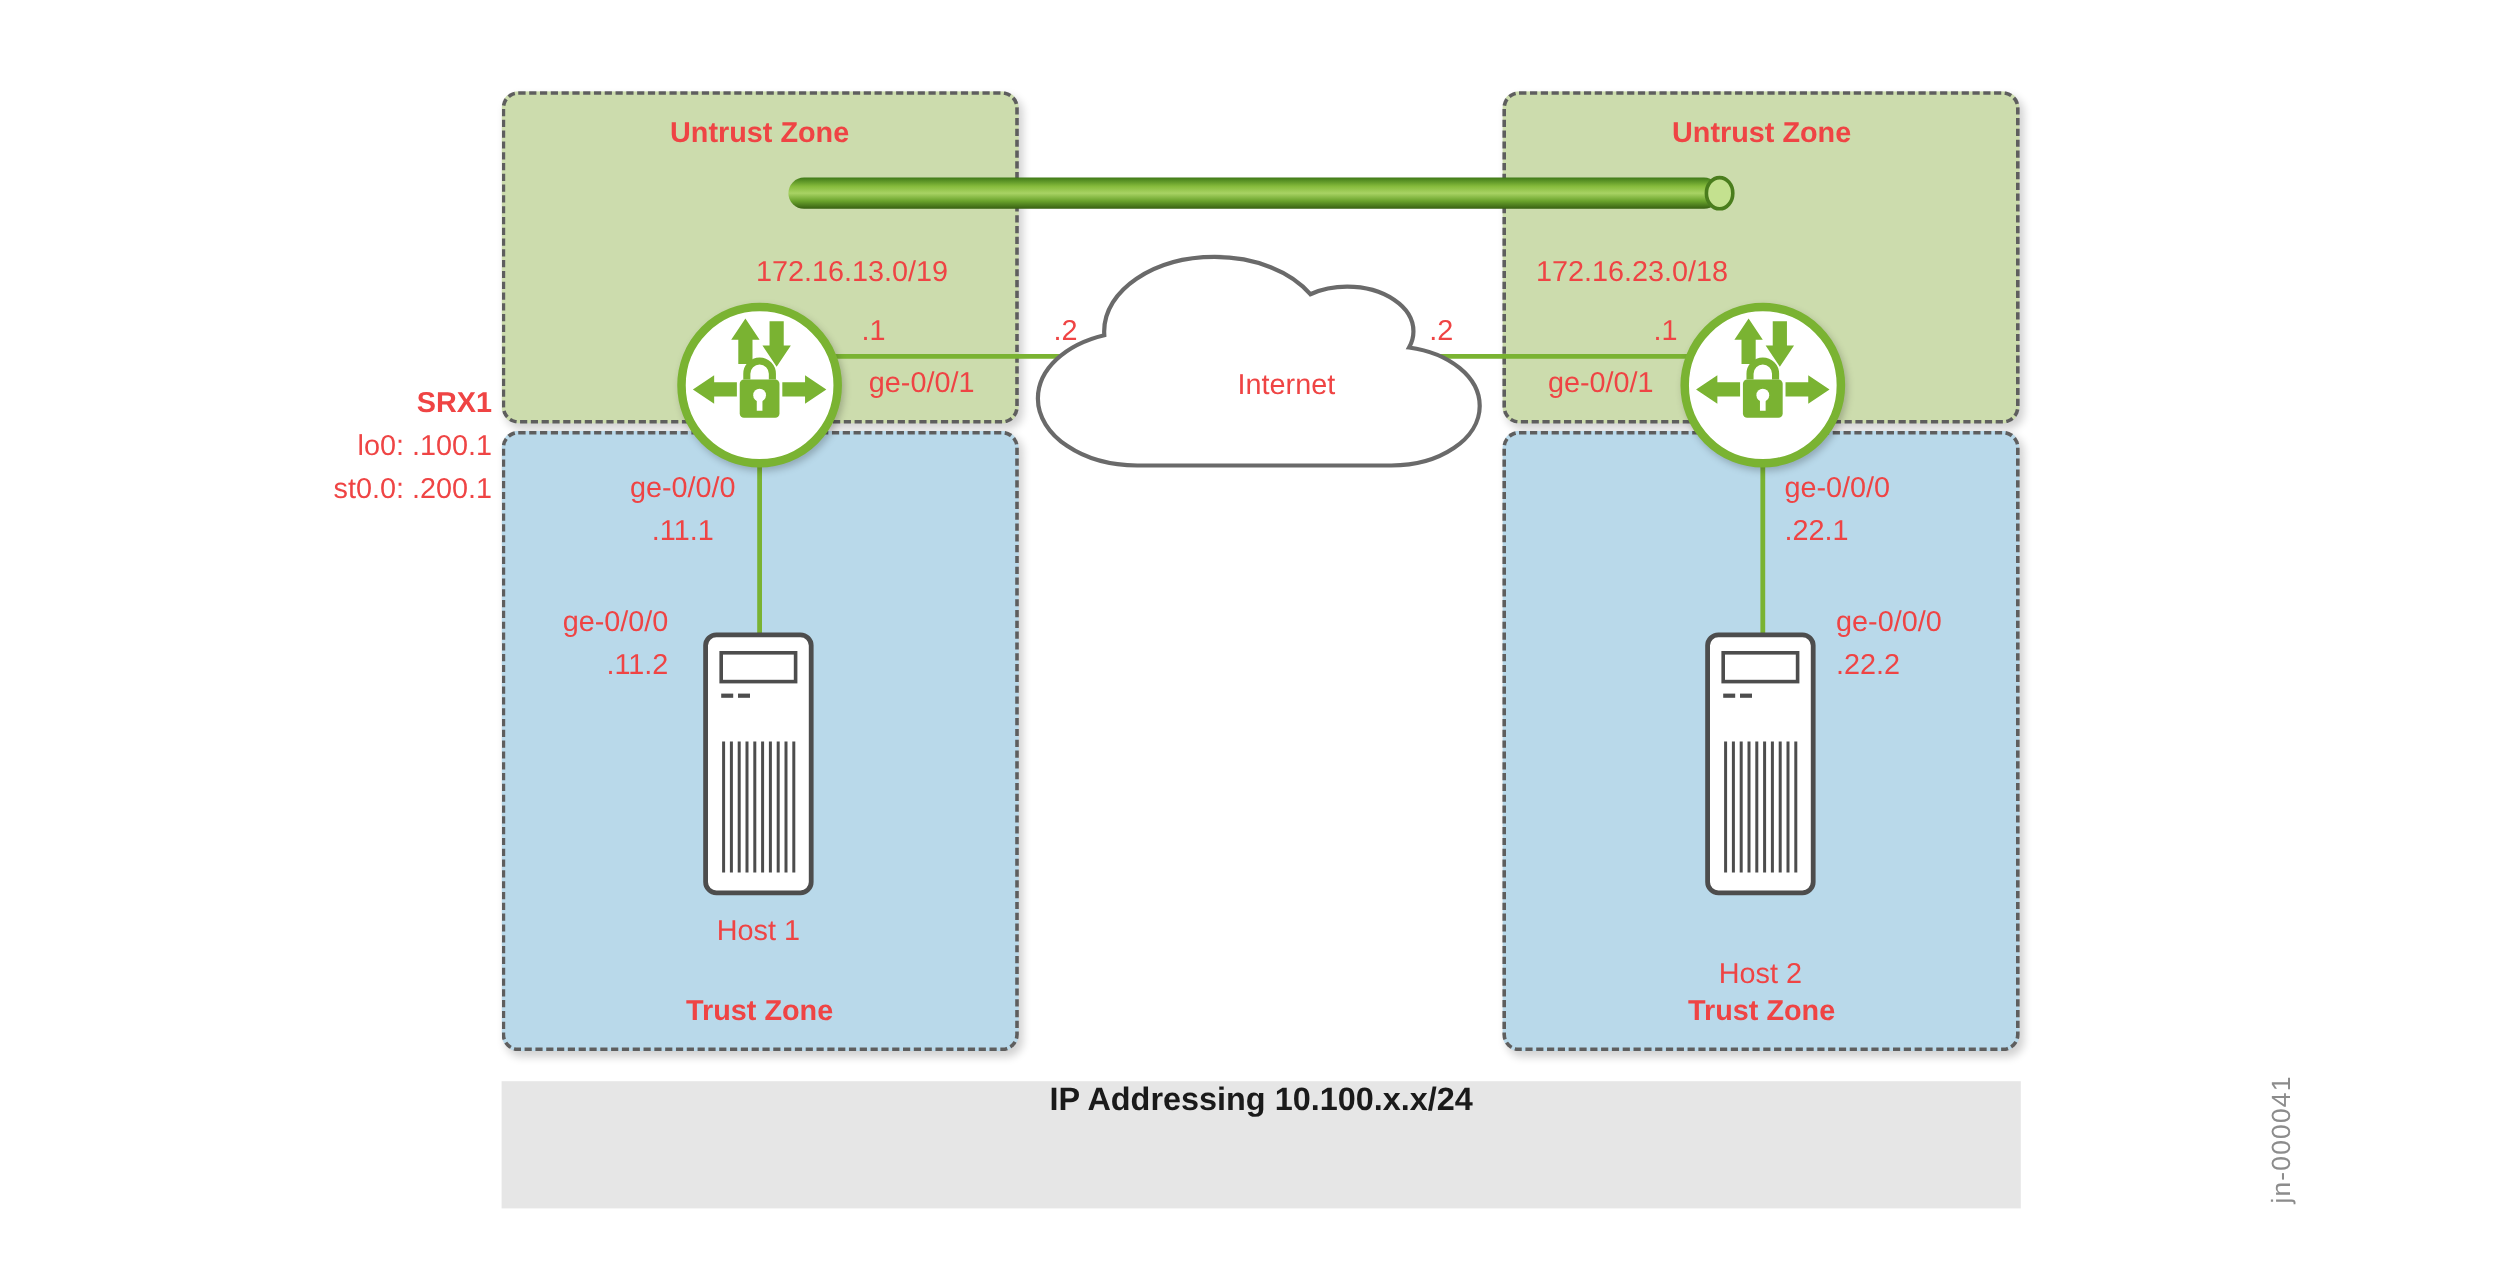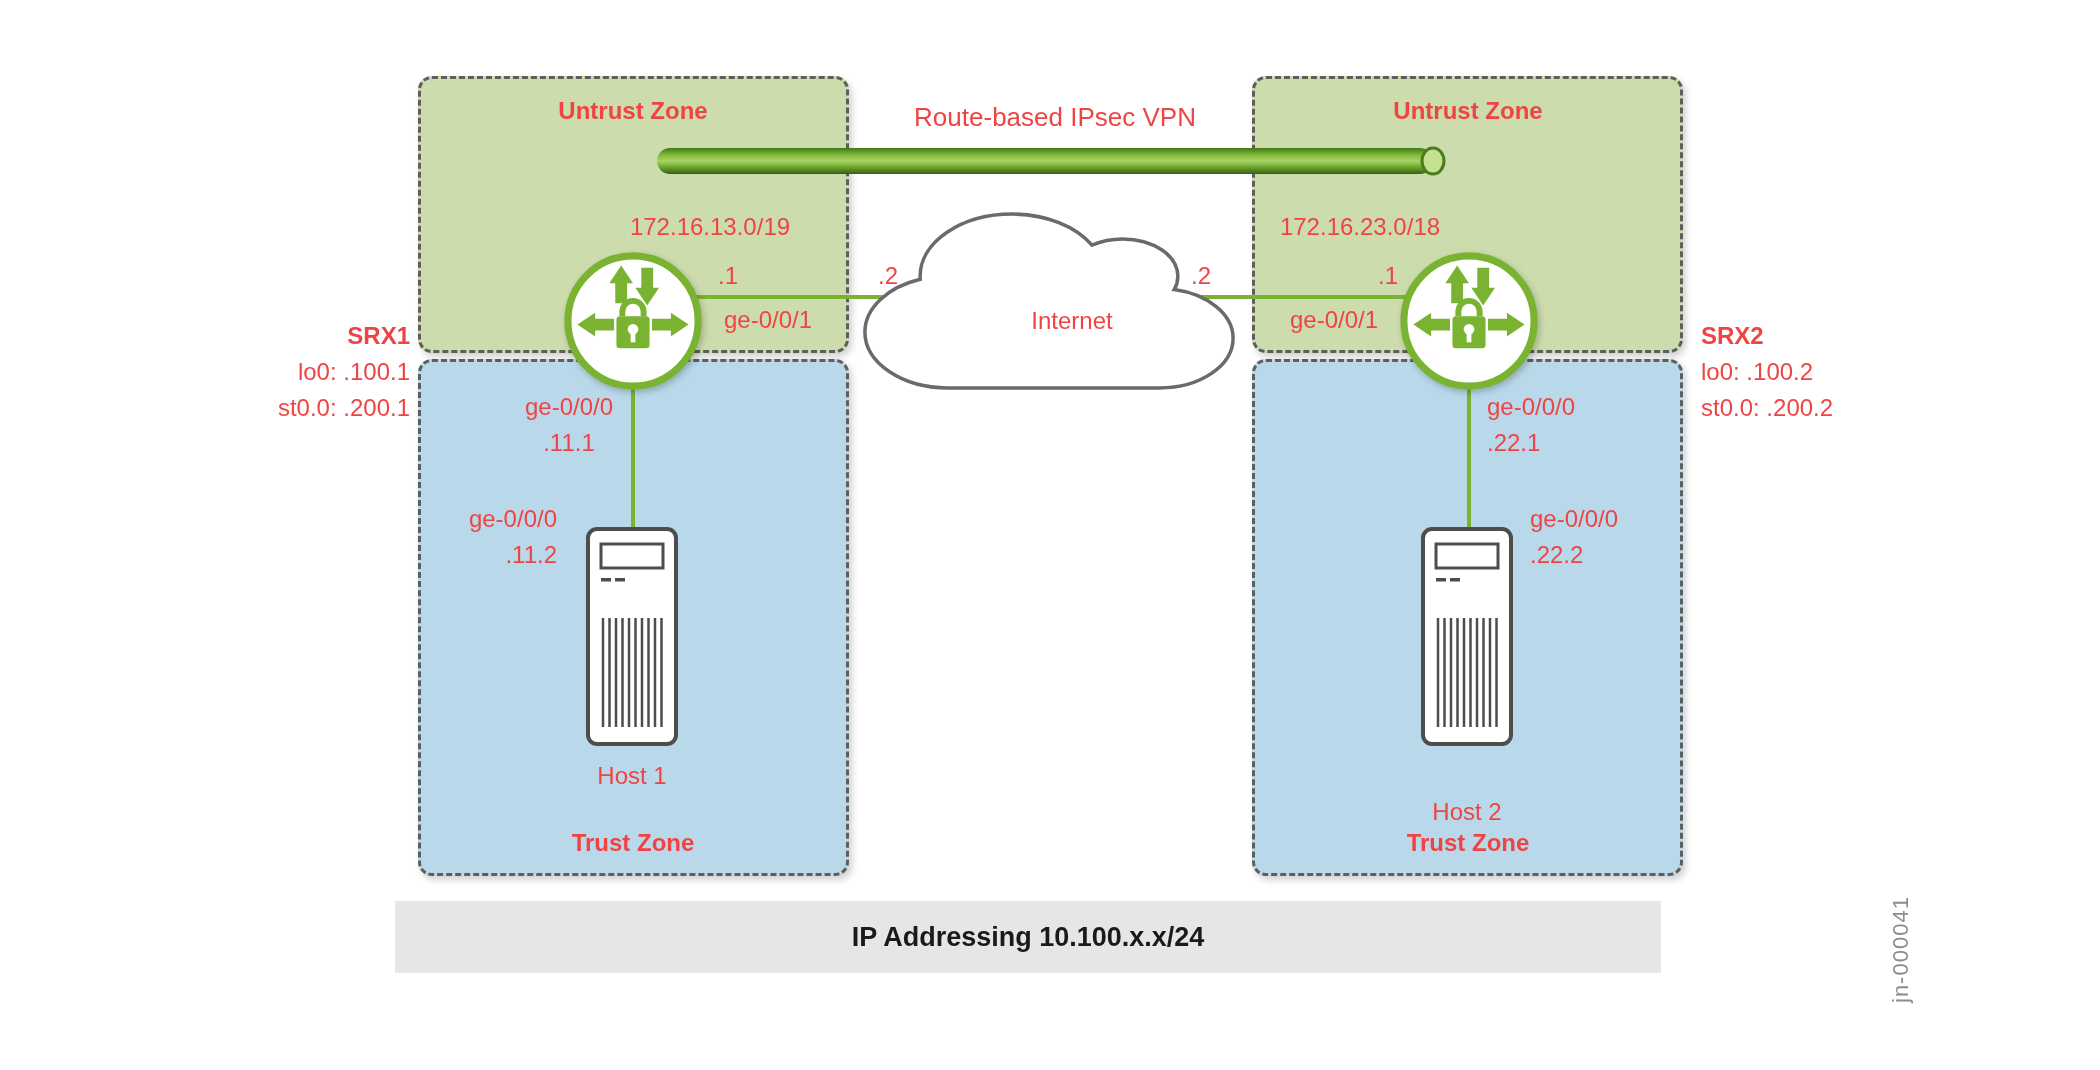--- a/index.html
+++ b/index.html
@@ -19,22 +19,22 @@
   .lbl { position:absolute; font-size:24px; color:#ef4444; white-space:nowrap; line-height:1.3; }
   .ctr { transform:translateX(-50%); text-align:center; }
   .rt  { text-align:right; }
   .bold { font-weight:bold; }
   .block { line-height:36px; }
   .title { font-size:26px; }
 
   svg.abs { position:absolute; }
   .shadow { filter: drop-shadow(2px 3px 3px rgba(0,0,0,0.22)); }
 
-  #footer-bar { position:absolute; left:395px; top:901px; width:1266px; height:72px;
-                background:#e6e6e6; display:flex; align-items:center; justify-content:center; }
+  #footer-bar { position:absolute; left:418px; top:901px; width:1266px; height:106px;
+                background:#e6e6e6; display:flex; justify-content:center; }
   #footer-bar .txt { font-size:27px; font-weight:bold; color:#1a1a1a; }
 
   #watermark { position:absolute; left:1888px; top:858px; height:145px;
                writing-mode:vertical-rl; transform:rotate(180deg); transform-origin:center;
                font-size:22px; color:#8c8c8c; letter-spacing:1px; }
 </style>
 </head>
 <body>
 
 <div id="diagram">
@@ -107,21 +107,20 @@
   </svg>
 
   <svg class="abs" style="left:1420px; top:526px;" width="94" height="221" viewBox="0 0 94 221">
     <rect x="3" y="3" width="88" height="215" rx="9" fill="#ffffff" stroke="#4d4d4d" stroke-width="4"></rect>
     <rect x="16" y="18" width="62" height="24" fill="none" stroke="#4d4d4d" stroke-width="3"></rect>
     <rect x="16" y="52" width="10" height="3.5" fill="#4d4d4d"></rect>
     <rect x="30" y="52" width="10" height="3.5" fill="#4d4d4d"></rect>
     <path d="M18 92V201M24.5 92V201M31 92V201M37.5 92V201M44 92V201M50.5 92V201M57 92V201M63.5 92V201M70 92V201M76.5 92V201" stroke="#4d4d4d" stroke-width="2.5" fill="none"></path>
   </svg>
 
-  <div class="lbl ctr title" style="left:1055px; top:101px;">Route-based IPsec VPN</div>
   <div class="lbl ctr bold" style="left:633px; top:95px;">Untrust Zone</div>
   <div class="lbl ctr bold" style="left:1468px; top:95px;">Untrust Zone</div>
   <div class="lbl ctr bold" style="left:633px; top:827px;">Trust Zone</div>
   <div class="lbl ctr bold" style="left:1468px; top:827px;">Trust Zone</div>
 
   <div class="lbl ctr" style="left:710px; top:211px;">172.16.13.0/19</div>
   <div class="lbl ctr" style="left:1360px; top:211px;">172.16.23.0/18</div>
 
   <div class="lbl ctr" style="left:728px; top:260px;">.1</div>
   <div class="lbl ctr" style="left:768px; top:304px;">ge-0/0/1</div>
@@ -129,25 +128,20 @@
   <div class="lbl ctr" style="left:1334px; top:304px;">ge-0/0/1</div>
 
   <div class="lbl ctr" style="left:888px; top:260px;">.2</div>
   <div class="lbl ctr" style="left:1201px; top:260px;">.2</div>
   <div class="lbl ctr" style="left:1049px; top:305px;margin-left:23px;">Internet</div>
 
   <div class="lbl rt block" style="right:1690px; top:318px;">
     <div class="bold">SRX1</div>
     <div>lo0: .100.1</div>
     <div>st0.0: .200.1</div>
-  </div>
-  <div class="lbl block" style="left:1701px; top:318px;">
-    <div class="bold">SRX2</div>
-    <div>lo0: .100.2</div>
-    <div>st0.0: .200.2</div>
   </div>
 
   <div class="lbl ctr block" style="left:569px; top:389px;">
     <div>ge-0/0/0</div>
     <div>.11.1</div>
   </div>
   <div class="lbl block" style="left:1487px; top:389px;">
     <div>ge-0/0/0</div>
     <div>.22.1</div>
   </div>

